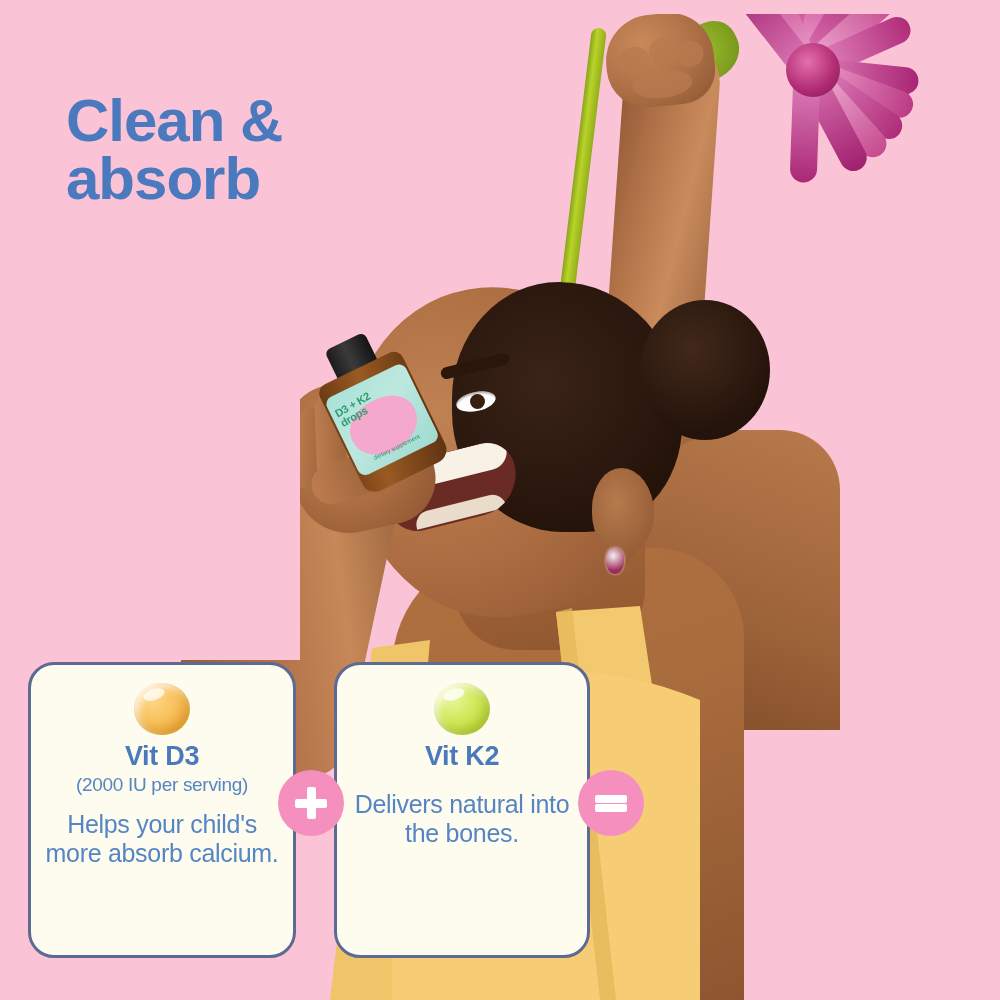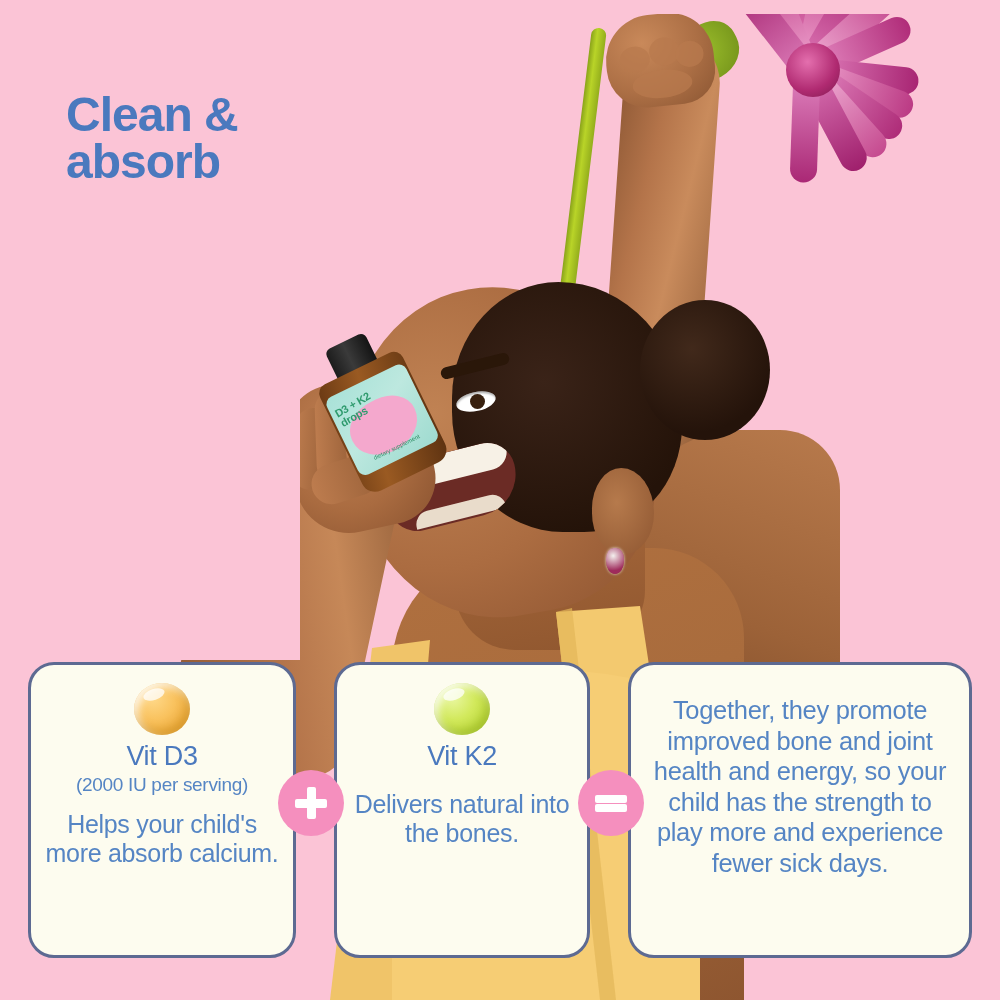--- a/index.html
+++ b/index.html
@@ -178,21 +178,21 @@
 
   
   .bg-left{
     position:absolute;left:0;top:0;width:300px;height:660px;background:#fbc4d6;
   }
   .bg-top{position:absolute;left:0;top:0;width:1000px;height:14px;background:#fbc4d6;}
 
   
   .headline{
     position:absolute;left:66px;top:92px;width:420px;
-    font-size:48px;font-weight:bold;line-height:.97;
+    font-size:60px;font-weight:bold;line-height:.97;
     color:#4a79be;letter-spacing:-1px;
   }
 
   
   .cards{
     position:absolute;left:0;top:662px;width:1000px;height:300px;
   }
   .card{
     position:absolute;top:0;height:296px;
     background:#fdfcef;
@@ -216,21 +216,21 @@
   }
   .drop-k2{
     background:radial-gradient(ellipse at 34% 28%,#e9f7a0 0%,#d2e95c 42%,#bcd93c 78%,#aac92f 100%);
     box-shadow:inset -4px -5px 8px rgba(120,150,10,.35), inset 4px 4px 9px rgba(255,255,255,.85);
   }
   .drop .shine{
     position:absolute;left:9px;top:6px;width:22px;height:11px;
     background:rgba(255,255,255,.75);border-radius:50%;transform:rotate(-18deg);
   }
   .card-title{
-    font-size:27px;font-weight:normal;color:#4a79be;margin:6px 0 2px 0;letter-spacing:-.3px;
+    font-size:27px;font-weight:bold;color:#4a79be;margin:6px 0 2px 0;letter-spacing:-.3px;
   }
   .card-sub{
     font-size:19px;color:#5585c4;margin:0 0 14px 0;letter-spacing:-.3px;
   }
   .card-body{
     font-size:25px;line-height:1.16;color:#5585c4;padding:0 14px;letter-spacing:-.3px;
   }
   .card2 .card-body{padding-top:16px;}
   .card3 .card-body{
     font-size:25.5px;line-height:1.2;padding:30px 14px 0 14px;
@@ -349,23 +349,20 @@
     </div>
 
     <div class="card card2">
       <div class="drop drop-k2">
           <span class="shine"></span>
         </div>
       <div class="card-title">Vit K2</div>
       <div class="card-body">Delivers natural into the bones.</div>
     </div>
 
-    <div class="card card3">
-      <div class="card-body">Together, they promote improved bone and joint health and energy, so your child has the strength to play more and experience fewer sick days.</div>
-    </div>
 
     <div class="badge badge-plus">
       <span class="plus-h"></span>
         <span class="plus-v"></span>
     </div>
     <div class="badge badge-eq">
       <span class="eq-bar eq-1"></span>
         <span class="eq-bar eq-2"></span>
     </div>
   </div>

